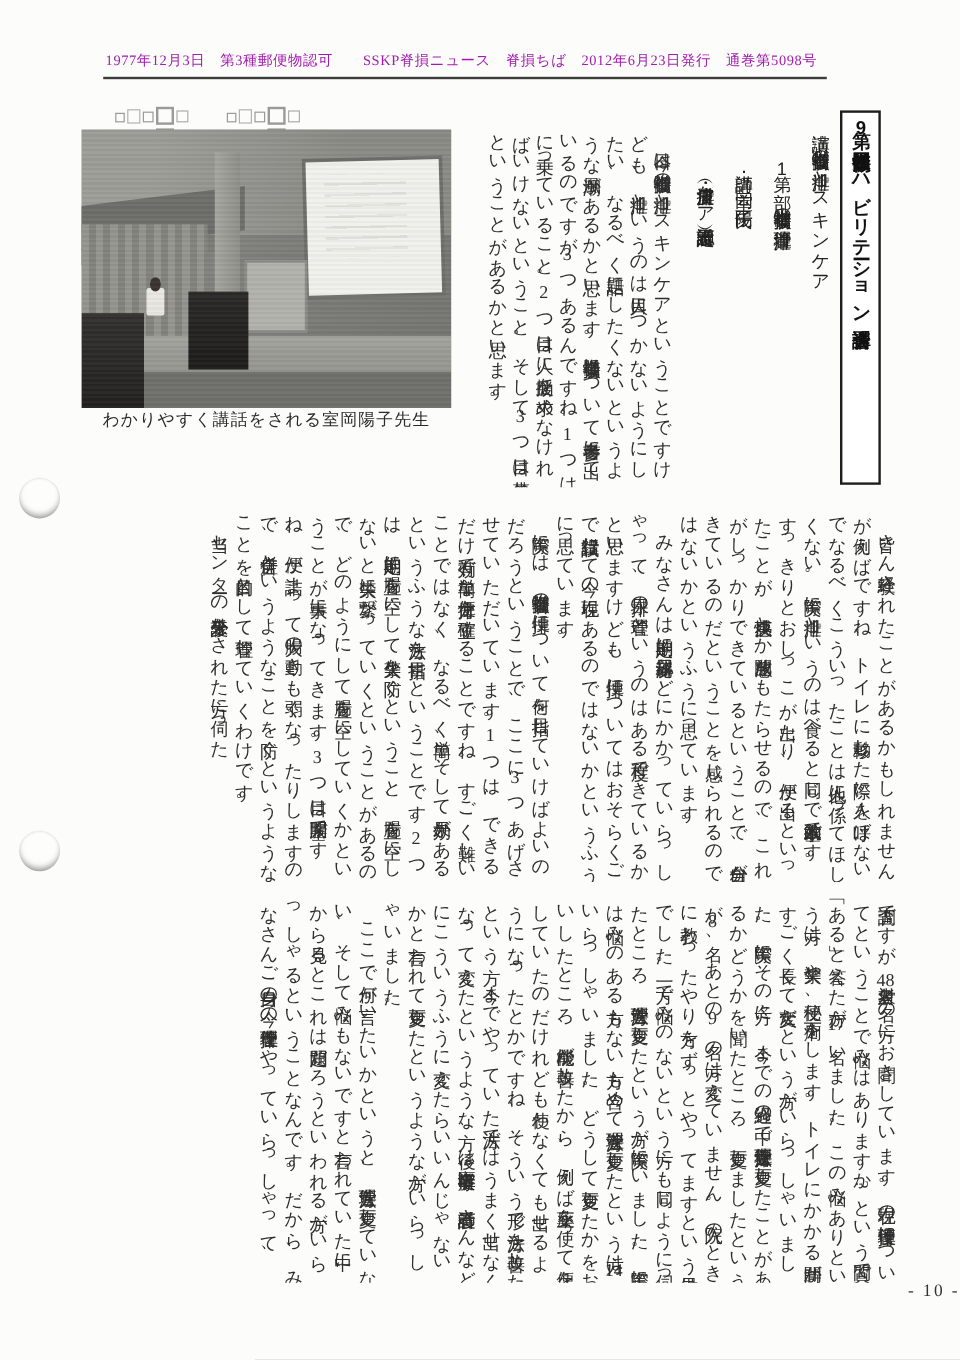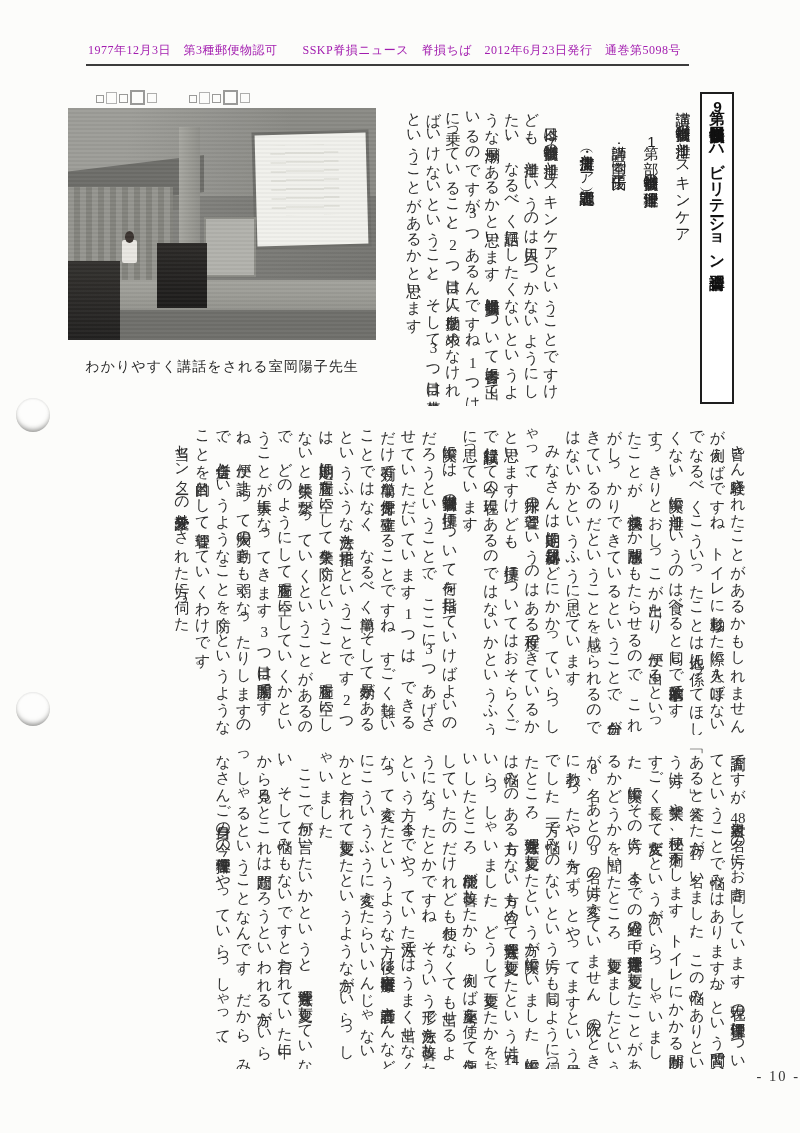--- a/index.html
+++ b/index.html
@@ -92,21 +92,21 @@
                    background:#e9e7e2; border-radius:2px; }
   .ph-speaker-head { top:53%; left:18.5%; width:3%; height:5%;
                    background:#3b3430; border-radius:50%; }
   .ph-podium     { top:66%; left:0; width:17%; height:34%;
                    background:linear-gradient(#33312e,#222120); }
   .ph-equip      { top:58%; left:29%; width:16%; height:28%;
                    background:linear-gradient(#2c2a28,#1d1c1b); }
   .ph-grain      { top:0; left:0; width:100%; height:100%;
                    background:repeating-linear-gradient(0deg,rgba(255,255,255,.03) 0 2px,rgba(0,0,0,.03) 2px 4px); }
   .caption {
-    position:absolute; top:358px; left:62px; width:320px; text-align:center;
+    position:absolute; top:341px; left:62px; width:320px; text-align:center;
     font-family:"Liberation Sans","DejaVu Sans",sans-serif;
     font-size:14px; letter-spacing:1px; color:#2a2a2a;
   }
   
   .band-middle { top:420px; left:84px; width:664px; height:315px;
                  font-size:15px; line-height:20.6px; }
   .band-bottom { top:744px; left:84px; width:664px; height:325px;
                  font-size:15px; line-height:20.6px; }
   
   .hole { position:absolute; width:34px; height:34px; border-radius:50%;

